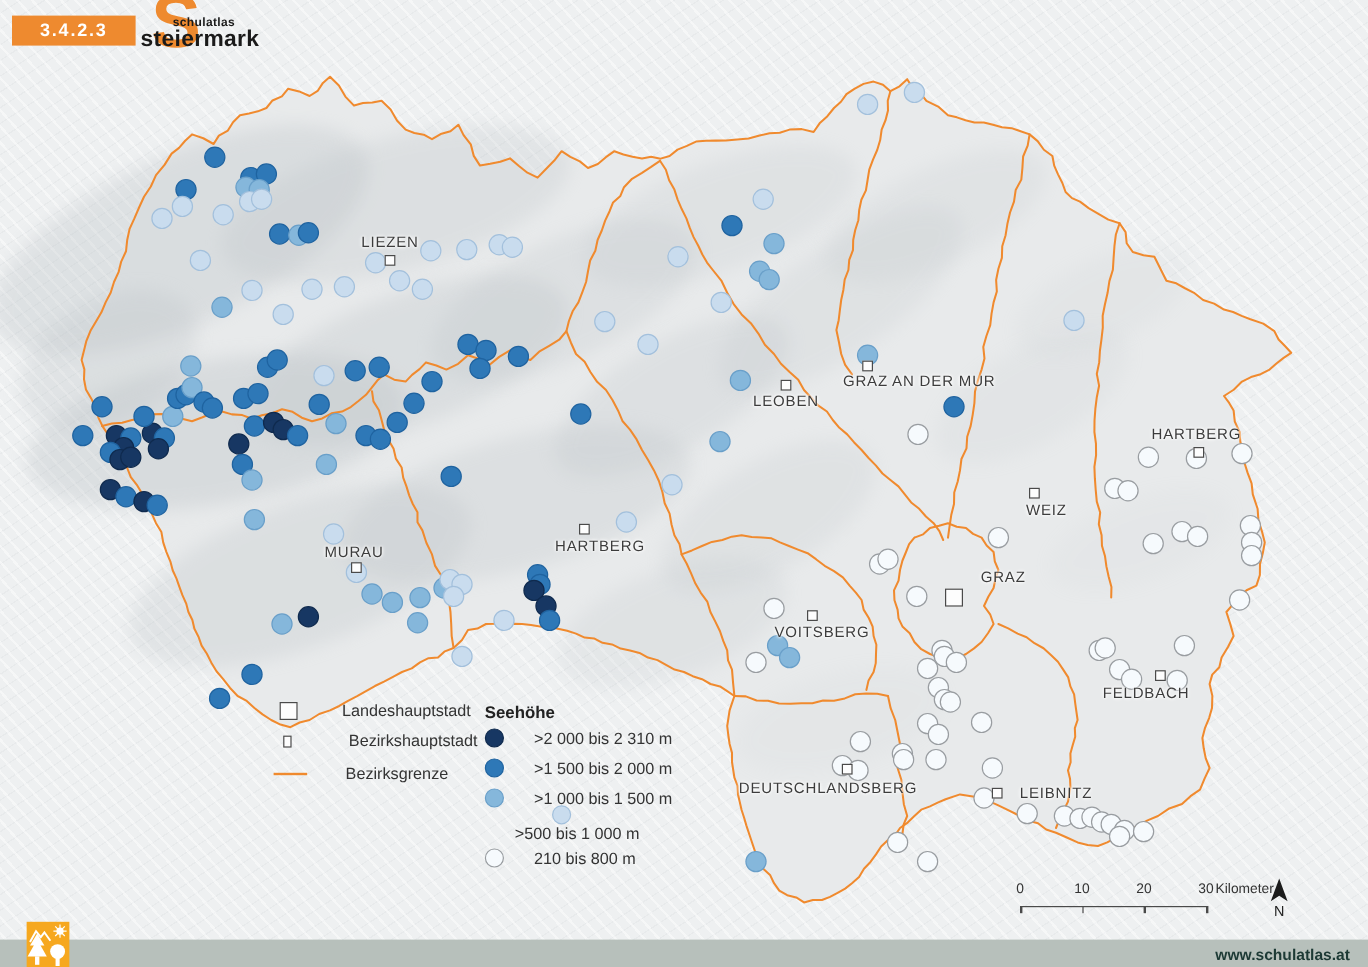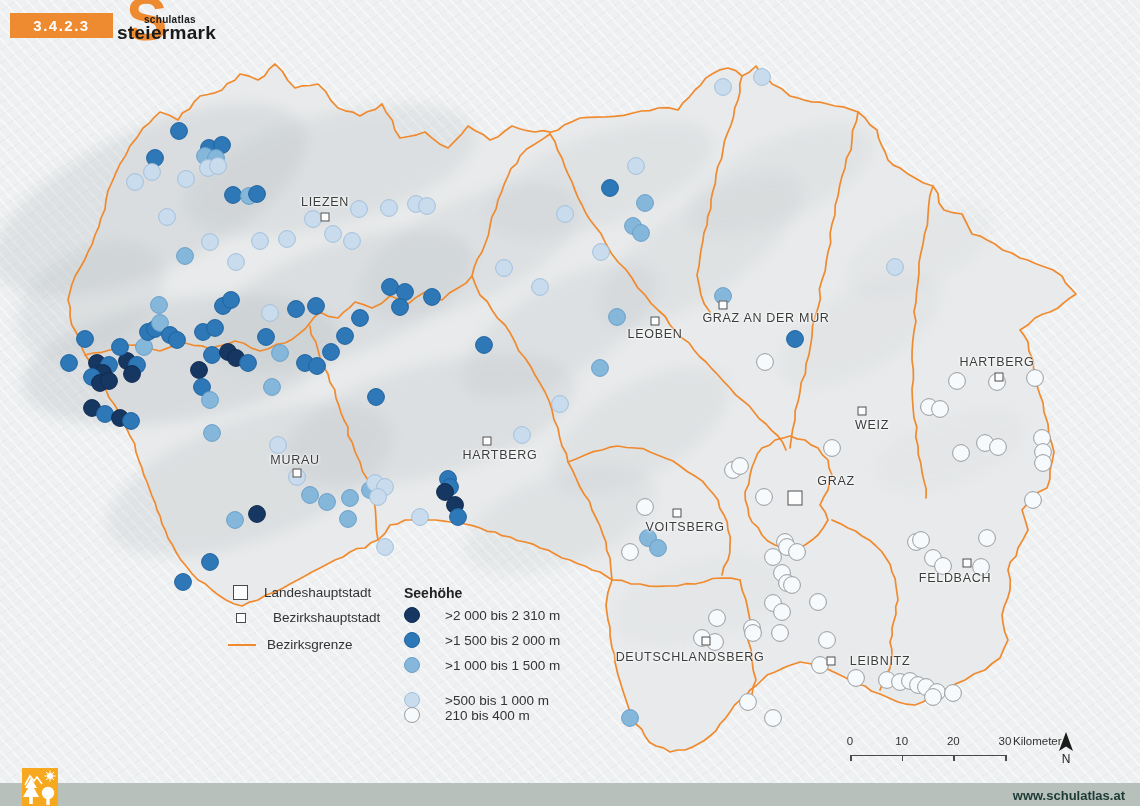--- a/index.html
+++ b/index.html
@@ -25,21 +25,21 @@
   .foot-right{position:absolute;right:15px;bottom:3px;font-size:13px;font-weight:bold;color:#1d3a35;}
   .foot-icon{position:absolute;left:22px;top:768px;width:36px;height:38px;}
   
   .city-label{position:absolute;transform:translate(-50%,-50%);font-size:12.5px;letter-spacing:.7px;color:#3c3c3c;white-space:nowrap;
     text-shadow:0 0 2px #fff,0 0 3px #fff,0 0 4px #fff;}
   .city-sq{position:absolute;transform:translate(-50%,-50%);background:#fdfdfd;border:1.4px solid #4a4a4a;box-sizing:border-box;}
   .city-sq.landes{width:15px;height:15px;}
   .city-sq.bezirk{width:9px;height:9px;}
   
   .legend{position:absolute;left:228px;top:583px;width:340px;height:150px;font-size:13.5px;color:#333;}
-  .leg-sym{position:absolute;left:0;width:170px;display:flex;align-items:center;}
+  .leg-sym{position:absolute;left:0;width:170px;display:flex;align-items:center;gap:21px;}
   .leg-sym .sq-l{width:13px;height:13px;background:#fdfdfd;border:1.4px solid #4a4a4a;margin-left:5px;}
   .leg-sym .sq-s{width:8px;height:8px;background:#fdfdfd;border:1.3px solid #4a4a4a;margin-left:8px;}
   .leg-sym .line{width:28px;height:0;border-top:2px solid #f08a2e;margin-left:0px;}
   .leg-sym .t{margin-left:16px;}
   .leg-title{position:absolute;left:176px;top:2px;font-weight:bold;font-size:14px;color:#222;}
   .leg-row{position:absolute;left:176px;display:flex;align-items:center;}
   .leg-row .dot{width:16px;height:16px;border-radius:50%;box-sizing:border-box;}
   .leg-row .t{margin-left:25px;}
   
   .scalebar{position:absolute;left:840px;top:735px;width:240px;height:28px;font-size:11.5px;color:#333;}
@@ -330,27 +330,27 @@
           <span class="t">&gt;2 000 bis 2 310 m</span>
         </div>
         <div class="leg-row" style="top: 49px;">
           <span class="dot" style="background: rgb(46, 120, 183); border: 1px solid rgb(31, 99, 160);"></span>
           <span class="t">&gt;1 500 bis 2 000 m</span>
         </div>
         <div class="leg-row" style="top: 74px;">
           <span class="dot" style="background: rgb(133, 183, 219); border: 1px solid rgb(105, 159, 201);"></span>
           <span class="t">&gt;1 000 bis 1 500 m</span>
         </div>
-        <div class="leg-row" style="top: 109px;">
+        <div class="leg-row" style="top: 88px; flex-direction: column;">
           <span class="dot" style="background: rgb(201, 220, 238); border: 1px solid rgb(163, 192, 220);"></span>
           <span class="t">&gt;500 bis 1 000 m</span>
         </div>
         <div class="leg-row" style="top: 124px;">
           <span class="dot" style="background: rgb(246, 250, 253); border: 1px solid rgb(153, 157, 161);"></span>
-          <span class="t">210 bis 400 m</span>
+          <span class="t">210 bis 800 m</span>
         </div>
       </div>
   </div>
 
   <div class="scalebar">
     <div id="scale-ticks">
         <span class="num" style="left: 10px;">0</span>
         <span class="tick" style="left: 10px;"></span>
         <span class="num" style="left: 61.7px;">10</span>
         <span class="tick" style="left: 61.7px;"></span>

